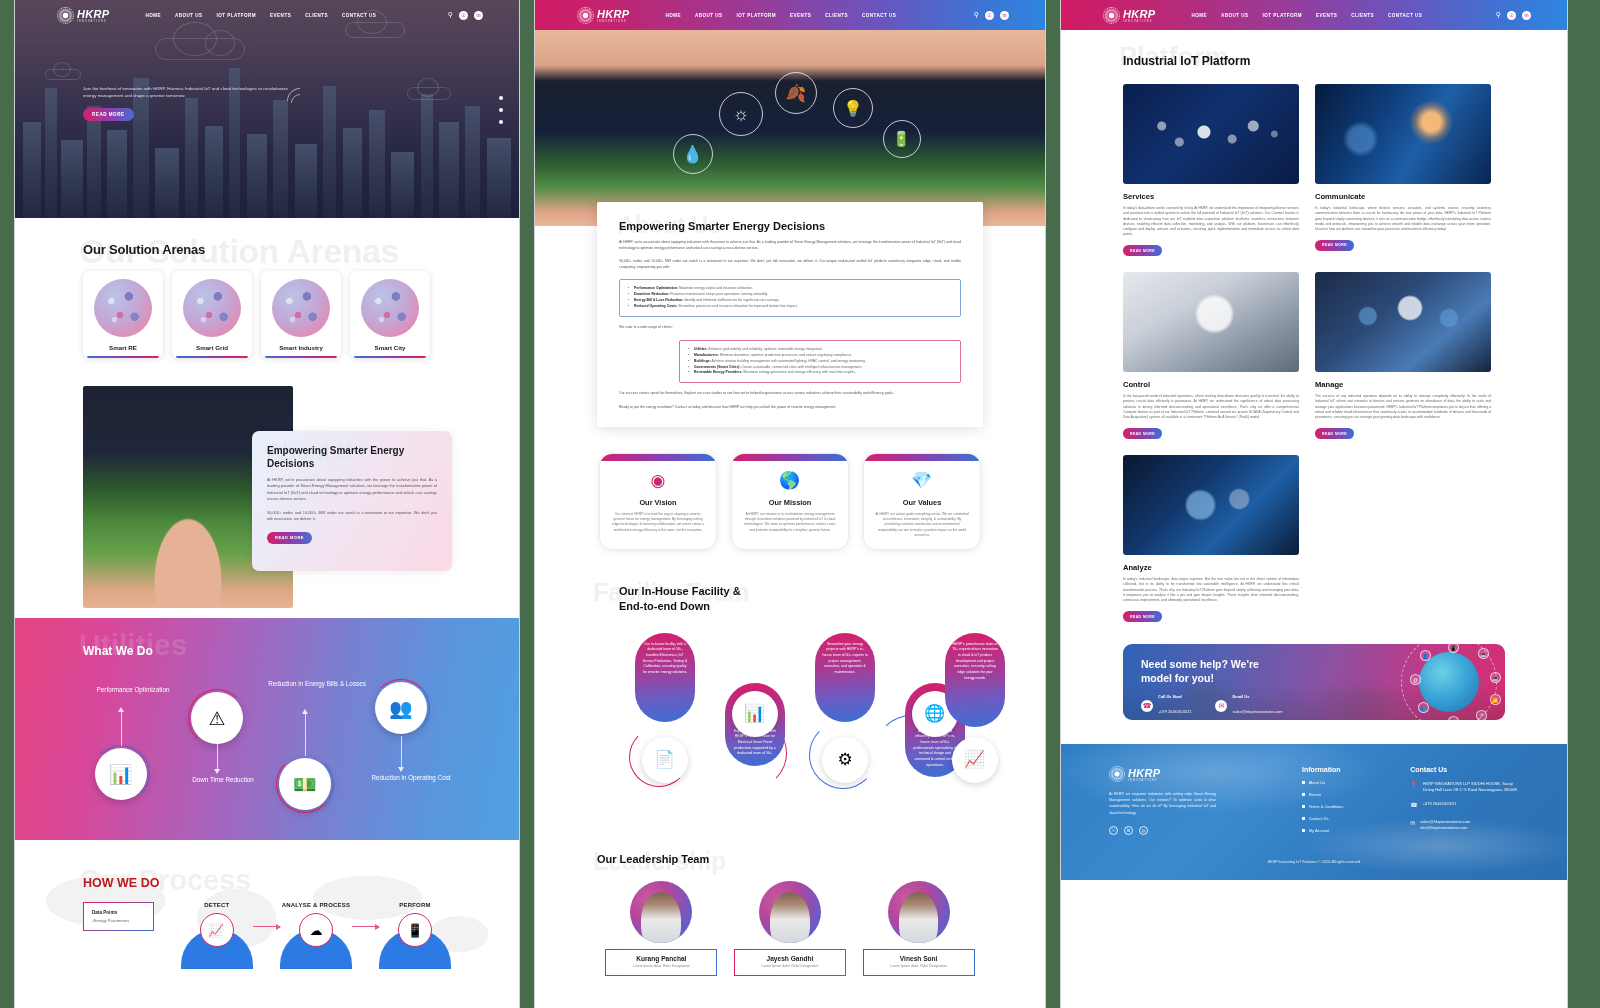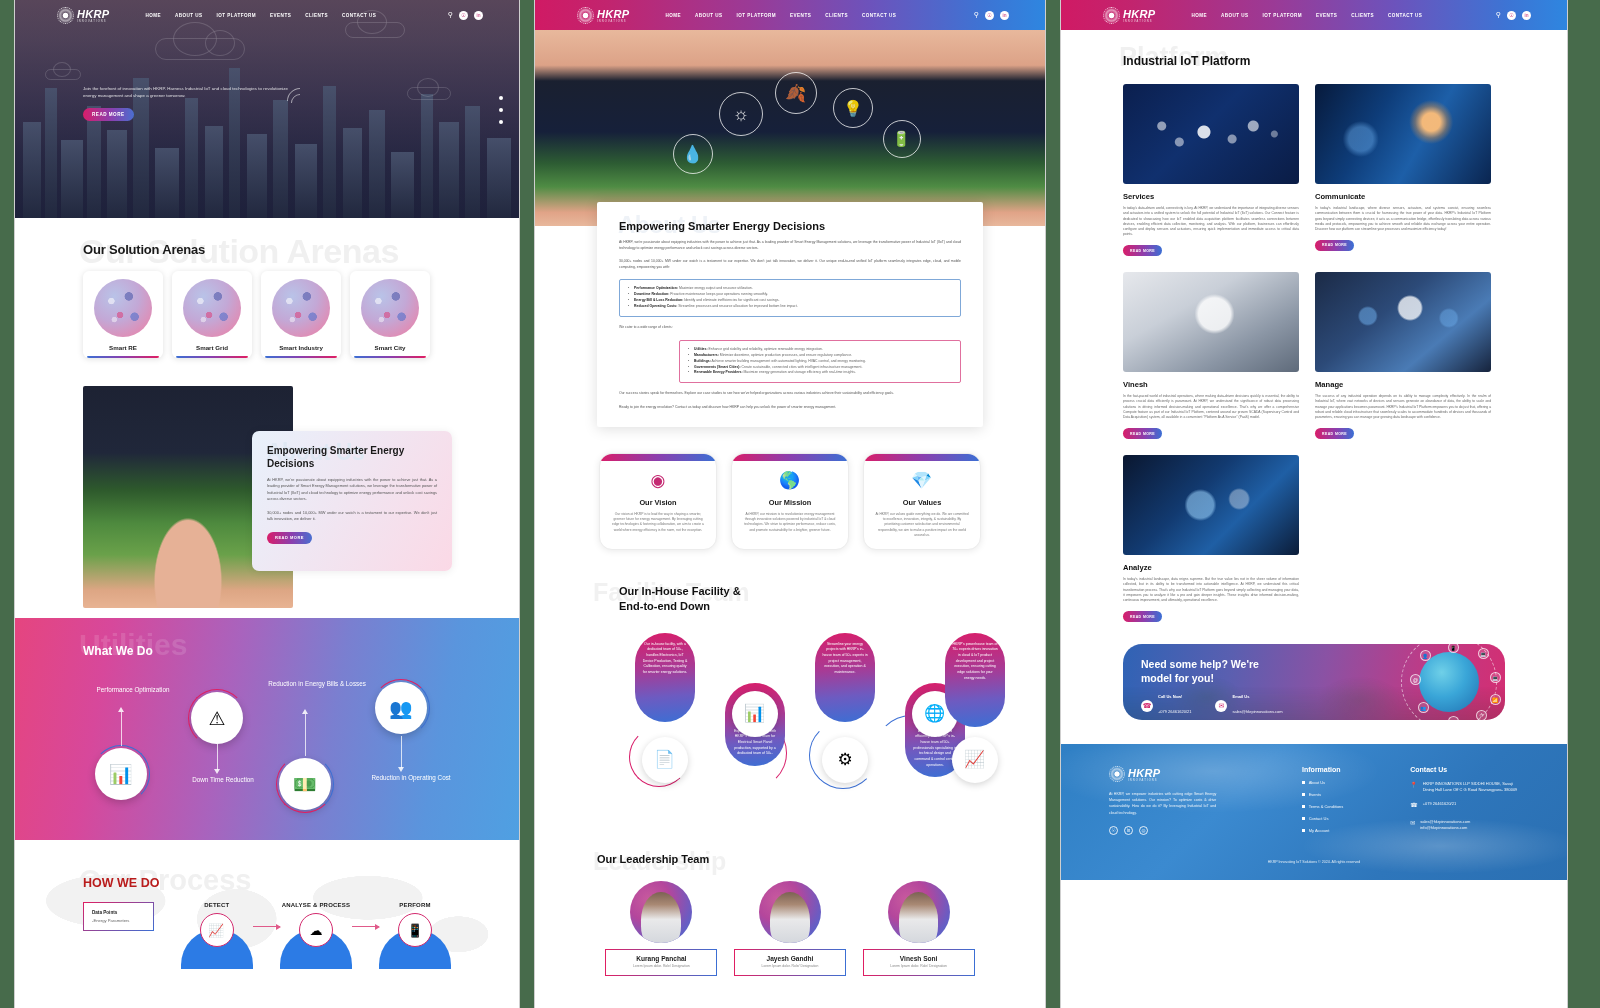--- a/index.html
+++ b/index.html
@@ -260,21 +260,21 @@
   .img-analyze::after{content:"";position:absolute;inset:0;background:
     radial-gradient(circle at 44% 50%, rgba(160,215,255,.55) 0 13px, transparent 16px),
     radial-gradient(circle at 66% 44%, rgba(255,255,255,.35) 0 9px, transparent 11px);}
   .iot-h { font-size:7.6px; font-weight:bold; color:#111; margin-top:8px;}
   .iot-p { font-size:3.35px; line-height:1.58; color:#666; margin-top:5px; text-align:justify;}
   .iot-btn { display:inline-block; margin-top:7px; background:linear-gradient(90deg,#d81e6a,#8b3fae 55%,#3b6fd4);
     color:#fff; font-size:3.5px; font-weight:bold; letter-spacing:.4px; padding:3.5px 7px; border-radius:7px; text-decoration:none;}
 
   
   .help {
-    margin:22px 62px 0; height:76px; border-radius:19px; position:relative; overflow:hidden;
+    margin:22px 62px 0; height:76px; border-radius:9px; position:relative; overflow:hidden;
     background:linear-gradient(100deg,#2f63b5 0%,#5a5fb0 28%,#8a52a4 52%,#bb3c88 76%,#d42e72 100%);
   }
   .help::before{content:"";position:absolute;inset:0;opacity:.28;background:
     linear-gradient(180deg, rgba(30,60,40,.0) 55%, rgba(20,50,30,.65) 100%),
     radial-gradient(ellipse 50px 30px at 22% 70%, rgba(40,90,50,.7), transparent 70%),
     radial-gradient(ellipse 60px 34px at 62% 74%, rgba(40,90,50,.6), transparent 70%);}
   .help-h { position:relative; z-index:2; color:#fff; font-size:10.5px; font-weight:bold; line-height:1.3; padding:14px 0 0 18px;}
   .help-row { position:relative; z-index:2; display:flex; gap:24px; padding:9px 0 0 18px;}
   .help-item { display:flex; align-items:center; gap:5px;}
   .help-ico { width:12px;height:12px;border-radius:50%;background:#fff;display:flex;align-items:center;justify-content:center;font-size:7px;color:#d42e72;}
@@ -691,21 +691,21 @@
         <a class="iot-btn" href="#">READ MORE</a>
       </div>
       <div class="iot-cell">
         <div class="iot-img img-comm"></div>
         <div class="iot-h">Communicate</div>
         <div class="iot-p">In today's industrial landscape, where diverse sensors, actuators, and systems coexist, ensuring seamless communication between them is crucial for harnessing the true power of your data. HKRP's Industrial IoT Platform goes beyond simply connecting devices; it acts as a communication bridge, effortlessly translating data across various media and protocols, empowering you to achieve smooth and reliable data exchange across your entire operation. Discover how our platform can streamline your processes and maximize efficiency today!</div>
         <a class="iot-btn" href="#">READ MORE</a>
       </div>
       <div class="iot-cell">
         <div class="iot-img img-compute"></div>
-        <div class="iot-h">Vinesh</div>
+        <div class="iot-h">Control</div>
         <div class="iot-p">In the fast-paced world of industrial operations, where making data-driven decisions quickly is essential, the ability to process crucial data efficiently is paramount. At HKRP, we understand the significance of robust data processing solutions in driving informed decision-making and operational excellence. That's why we offer a comprehensive Compute feature as part of our Industrial IoT Platform, centered around our proven SCADA (Supervisory Control and Data Acquisition) system, all available in a convenient "Platform As A Service" (PaaS) model.</div>
         <a class="iot-btn" href="#">READ MORE</a>
       </div>
       <div class="iot-cell">
         <div class="iot-img img-manage"></div>
         <div class="iot-h">Manage</div>
         <div class="iot-p">The success of any industrial operation depends on its ability to manage complexity effectively. In the realm of Industrial IoT, where vast networks of devices and sensors generate an abundance of data, the ability to scale and manage your applications becomes paramount. HKRP's Industrial IoT Platform empowers you to do just that, offering a robust and reliable cloud infrastructure that seamlessly scales to accommodate hundreds of devices and thousands of parameters, ensuring you can manage your growing data landscape with confidence.</div>
         <a class="iot-btn" href="#">READ MORE</a>
       </div>
       <div class="iot-cell">

